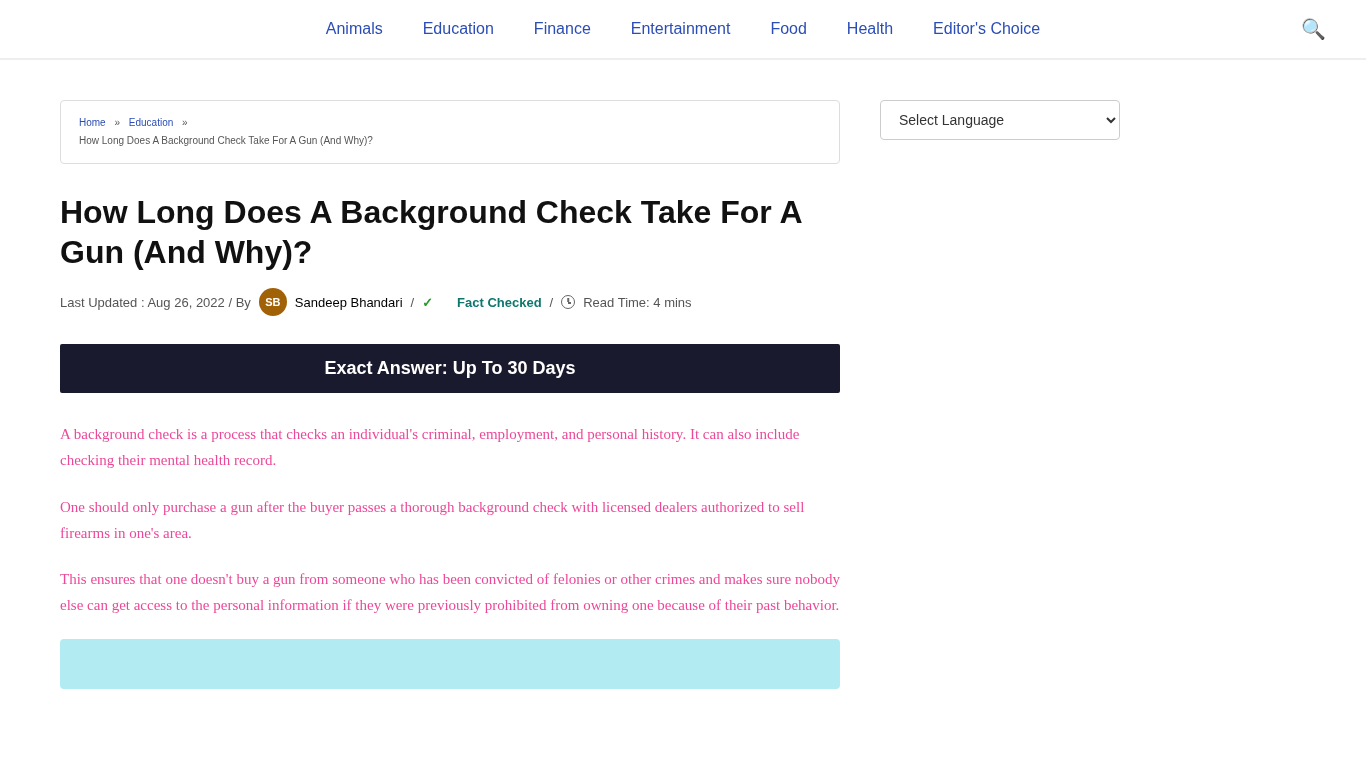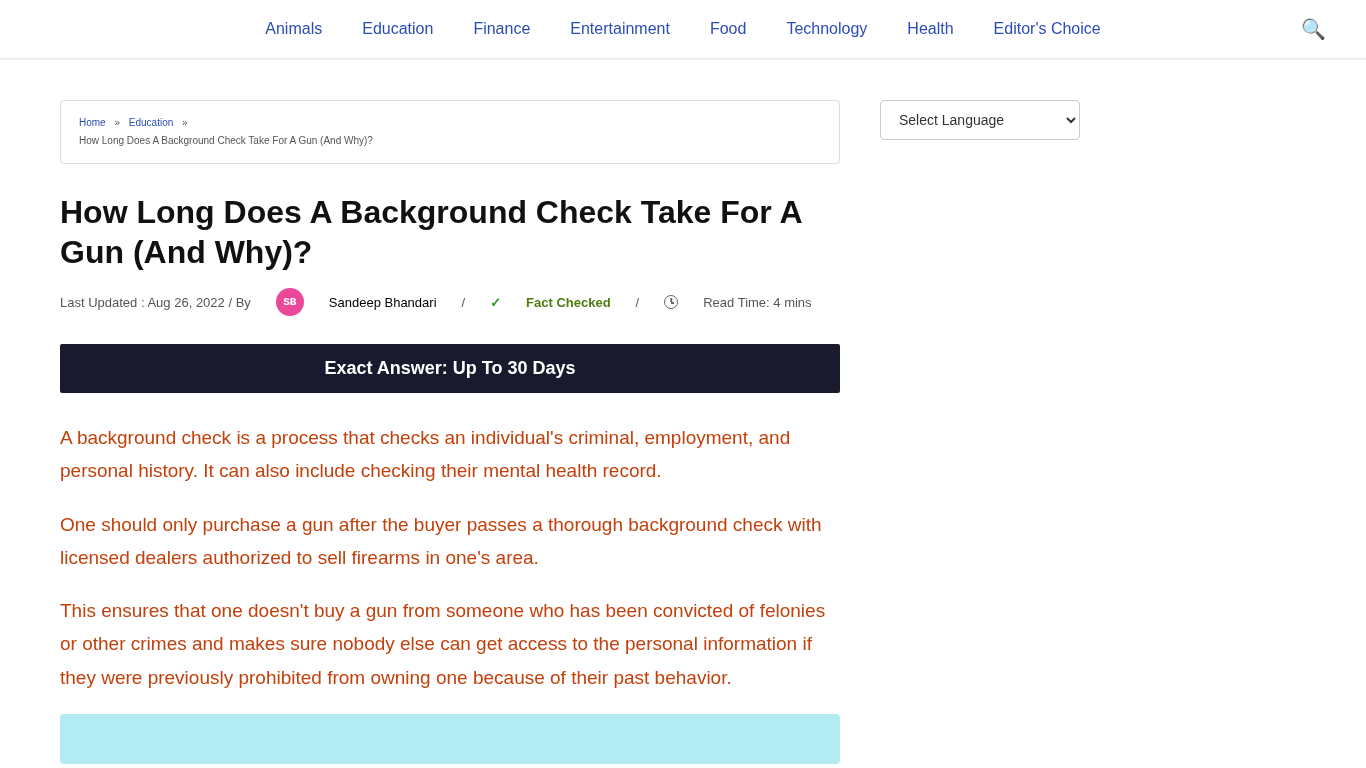--- a/index.html
+++ b/index.html
@@ -94,53 +94,53 @@
       font-weight: 700;
       color: #111;
       line-height: 1.25;
       margin-bottom: 16px;
     }
 
     
     .article-meta {
       display: flex;
       align-items: center;
-      gap: 25px;
+      gap: 8px;
       font-family: Arial, sans-serif;
       font-size: 13px;
       color: #555;
       margin-bottom: 28px;
       flex-wrap: wrap;
     }
     .meta-avatar {
       width: 28px;
       height: 28px;
       border-radius: 50%;
-      background: #ec4899;
+      background: #a16207;
       overflow: hidden;
       display: inline-flex;
       align-items: center;
       justify-content: center;
       font-size: 11px;
       color: #fff;
       font-weight: bold;
-      font-family: Liberation Mono, monospace;
     }
     .meta-author {
       color: #000000;
       text-decoration: none;
       font-weight: 400;
     }
     .meta-checkmark {
       color: #2b9a2b;
       font-weight: bold;
     }
     .fact-checked {
       font-weight: 700;
-      color: #4d7c0f;
+      color: #0f766e;
+      margin-left: 16px;
     }
     .meta-clock {
       display: inline-block;
       width: 14px;
       height: 14px;
       border: 1.5px solid #666;
       border-radius: 50%;
       position: relative;
       vertical-align: middle;
     }
@@ -172,38 +172,38 @@
       font-size: 18px;
       font-weight: 700;
       text-align: center;
       padding: 14px 22px;
       border-radius: 2px;
       margin-bottom: 28px;
     }
 
     
     .article-body p {
-      font-family: Liberation Sans, sans-serif;
-      font-size: 19px;
-      color: #c2410c;
+      font-family: Liberation Serif, serif;
+      font-size: 15px;
+      color: #ec4899;
       line-height: 1.75;
       margin-bottom: 20px;
     }
 
     
     .teal-banner {
       background: #b2ebf2;
       height: 50px;
       border-radius: 4px;
       margin-top: 10px;
     }
 
     
     .sidebar {
-      width: 200px;
+      width: 240px;
       flex-shrink: 0;
       padding-top: 0;
     }
 
     .language-select {
       width: 100%;
       padding: 10px 14px;
       font-family: Arial, sans-serif;
       font-size: 14px;
       color: #333;
@@ -228,23 +228,20 @@
           <a href="#">Education</a>
         </li>
         <li>
           <a href="#">Finance</a>
         </li>
         <li>
           <a href="#">Entertainment</a>
         </li>
         <li>
           <a href="#">Food</a>
-        </li>
-        <li>
-          <a href="#">Technology</a>
         </li>
         <li>
           <a href="#">Health</a>
         </li>
         <li>
           <a href="#">Editor's Choice</a>
         </li>
       </ul>
     </nav>
     <span class="nav-search">🔍</span>

